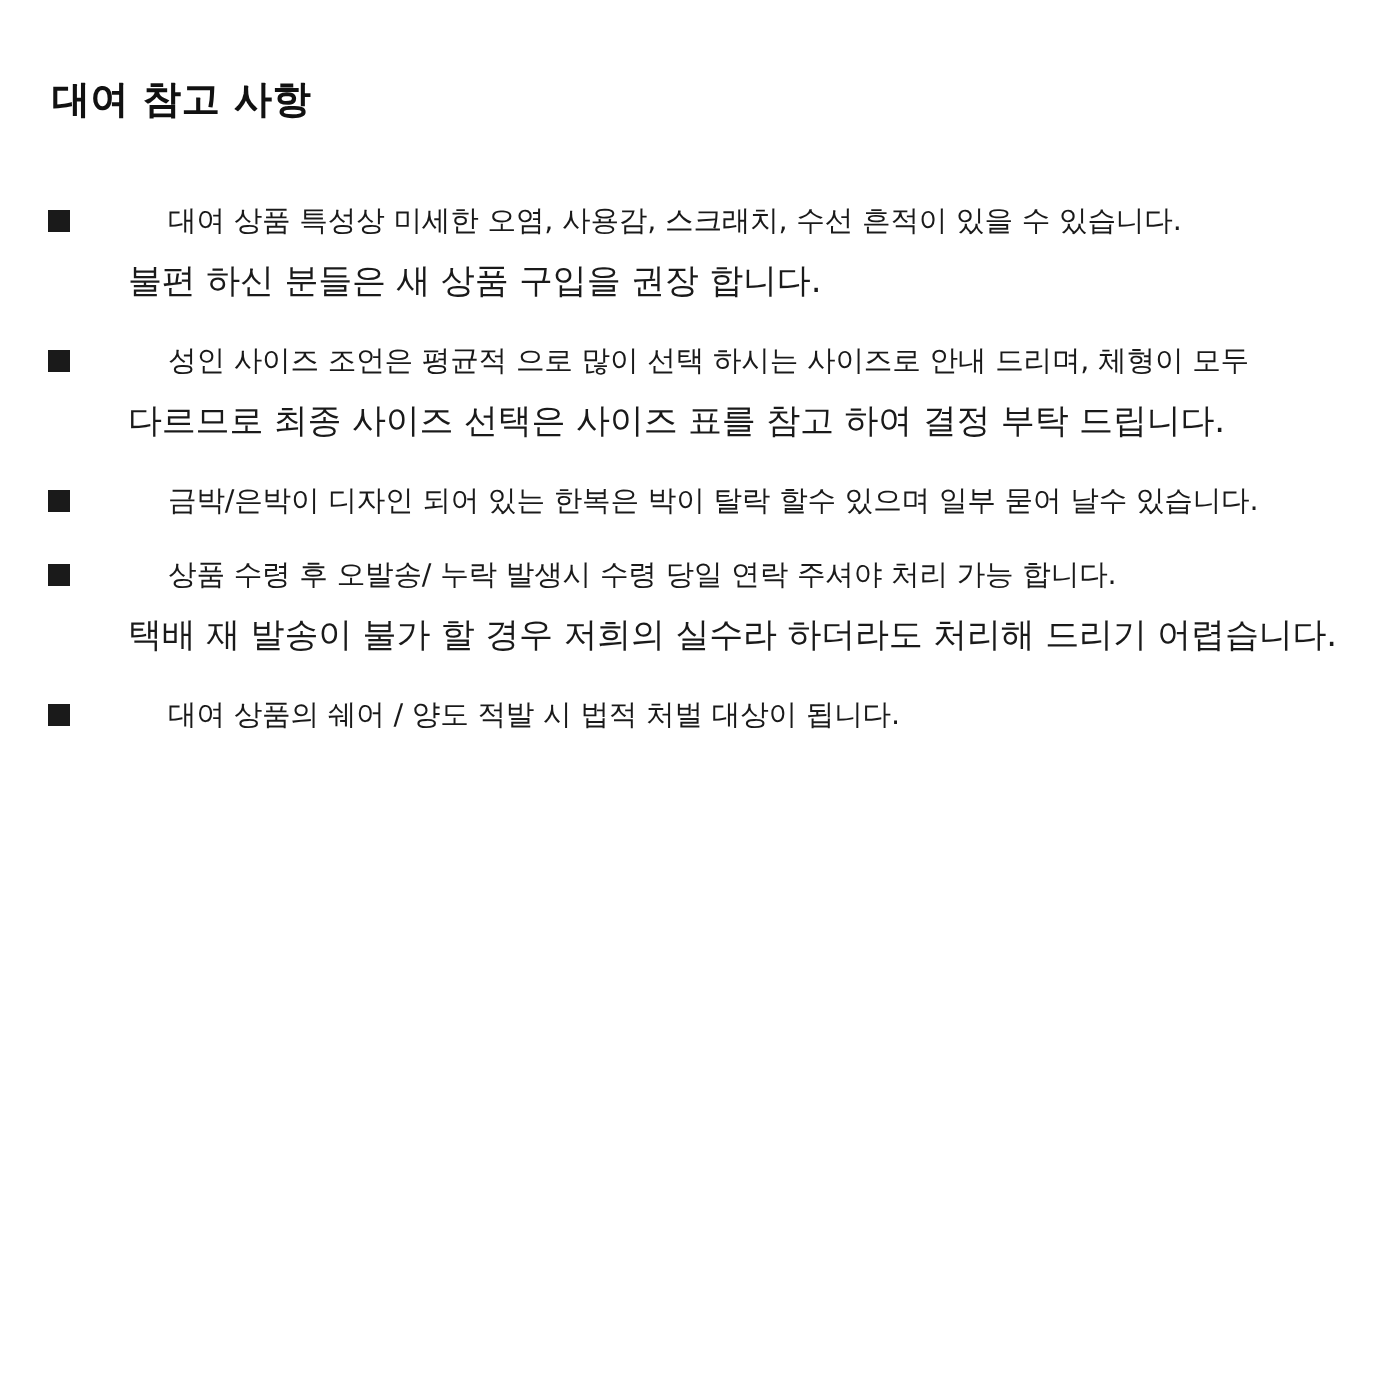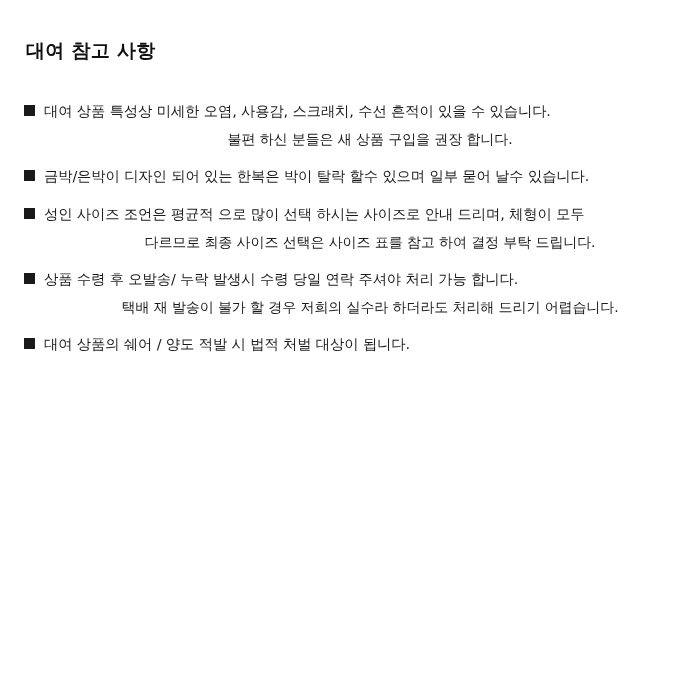--- a/index.html
+++ b/index.html
@@ -33,43 +33,43 @@
   .notice-list {
     margin-top: 38px;
   }
   .notice-item {
     margin-bottom: 16px;
   }
   .notice-row {
     display: flex;
     align-items: flex-start;
     line-height: 1.5;
+    gap: 40px;
   }
   .bullet {
     width: 11px;
     height: 11px;
     background: #1a1a1a;
     flex: 0 0 auto;
     margin-top: 4px;
     margin-right: 9px;
   }
   .notice-text {
     font-size: 14.3px;
     color: #1a1a1a;
     letter-spacing: -0.1px;
     line-height: 1.5;
   }
   .notice-subline {
-    font-size: 14px;
+    font-size: 17px;
     color: #1a1a1a;
     letter-spacing: -0.1px;
     line-height: 1.5;
     margin-top: 7px;
     padding-left: 40px;
-    text-align: center;
   }
 </style>
 </head>
 <body>
 
 <div class="page">
 
   <h1 class="page-title">대여 참고 사항</h1>
 
   <div class="notice-list">
@@ -78,30 +78,30 @@
       <div class="notice-row">
         <span class="bullet"></span>
         <span class="notice-text">대여 상품 특성상 미세한 오염, 사용감, 스크래치, 수선 흔적이 있을 수 있습니다.</span>
       </div>
       <div class="notice-subline">불편 하신 분들은 새 상품 구입을 권장 합니다.</div>
     </div>
 
     <div class="notice-item">
       <div class="notice-row">
         <span class="bullet"></span>
-        <span class="notice-text">금박/은박이 디자인 되어 있는 한복은 박이 탈락 할수 있으며 일부 묻어 날수 있습니다.</span>
+        <span class="notice-text">성인 사이즈 조언은 평균적 으로 많이 선택 하시는 사이즈로 안내 드리며, 체형이 모두</span>
       </div>
+      <div class="notice-subline">다르므로 최종 사이즈 선택은 사이즈 표를 참고 하여 결정 부탁 드립니다.</div>
     </div>
 
     <div class="notice-item">
       <div class="notice-row">
         <span class="bullet"></span>
-        <span class="notice-text">성인 사이즈 조언은 평균적 으로 많이 선택 하시는 사이즈로 안내 드리며, 체형이 모두</span>
+        <span class="notice-text">금박/은박이 디자인 되어 있는 한복은 박이 탈락 할수 있으며 일부 묻어 날수 있습니다.</span>
       </div>
-      <div class="notice-subline">다르므로 최종 사이즈 선택은 사이즈 표를 참고 하여 결정 부탁 드립니다.</div>
     </div>
 
     <div class="notice-item">
       <div class="notice-row">
         <span class="bullet"></span>
         <span class="notice-text">상품 수령 후 오발송/ 누락 발생시 수령 당일 연락 주셔야 처리 가능 합니다.</span>
       </div>
       <div class="notice-subline">택배 재 발송이 불가 할 경우 저희의 실수라 하더라도 처리해 드리기 어렵습니다.</div>
     </div>
 

